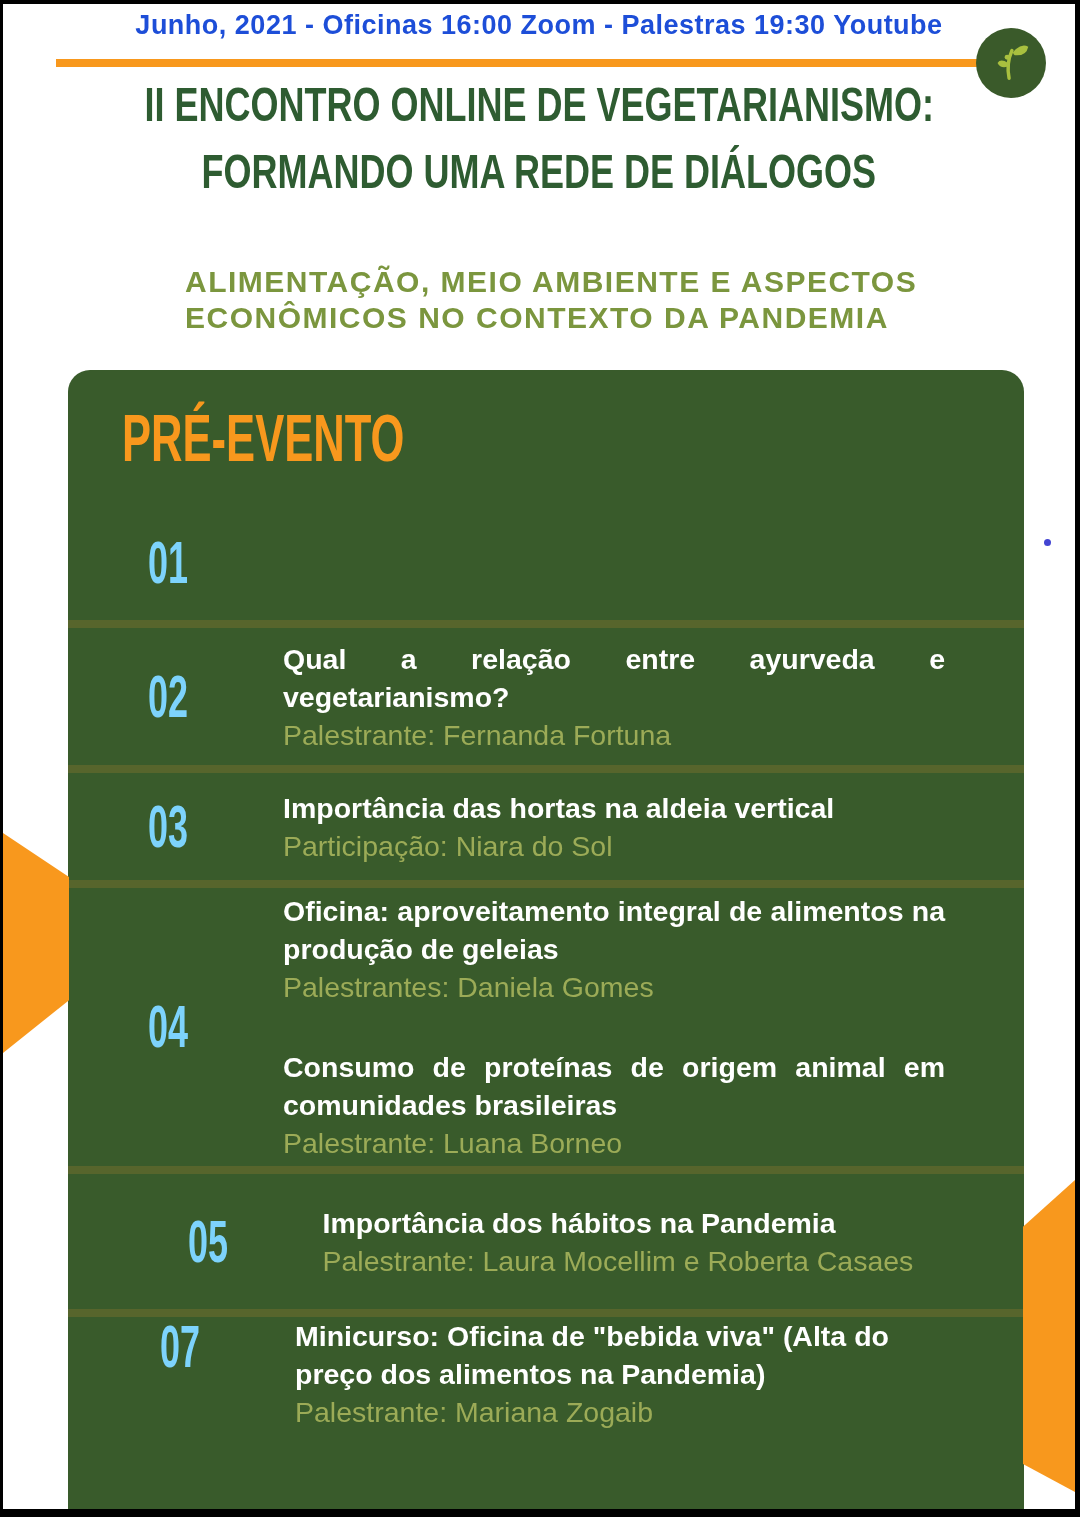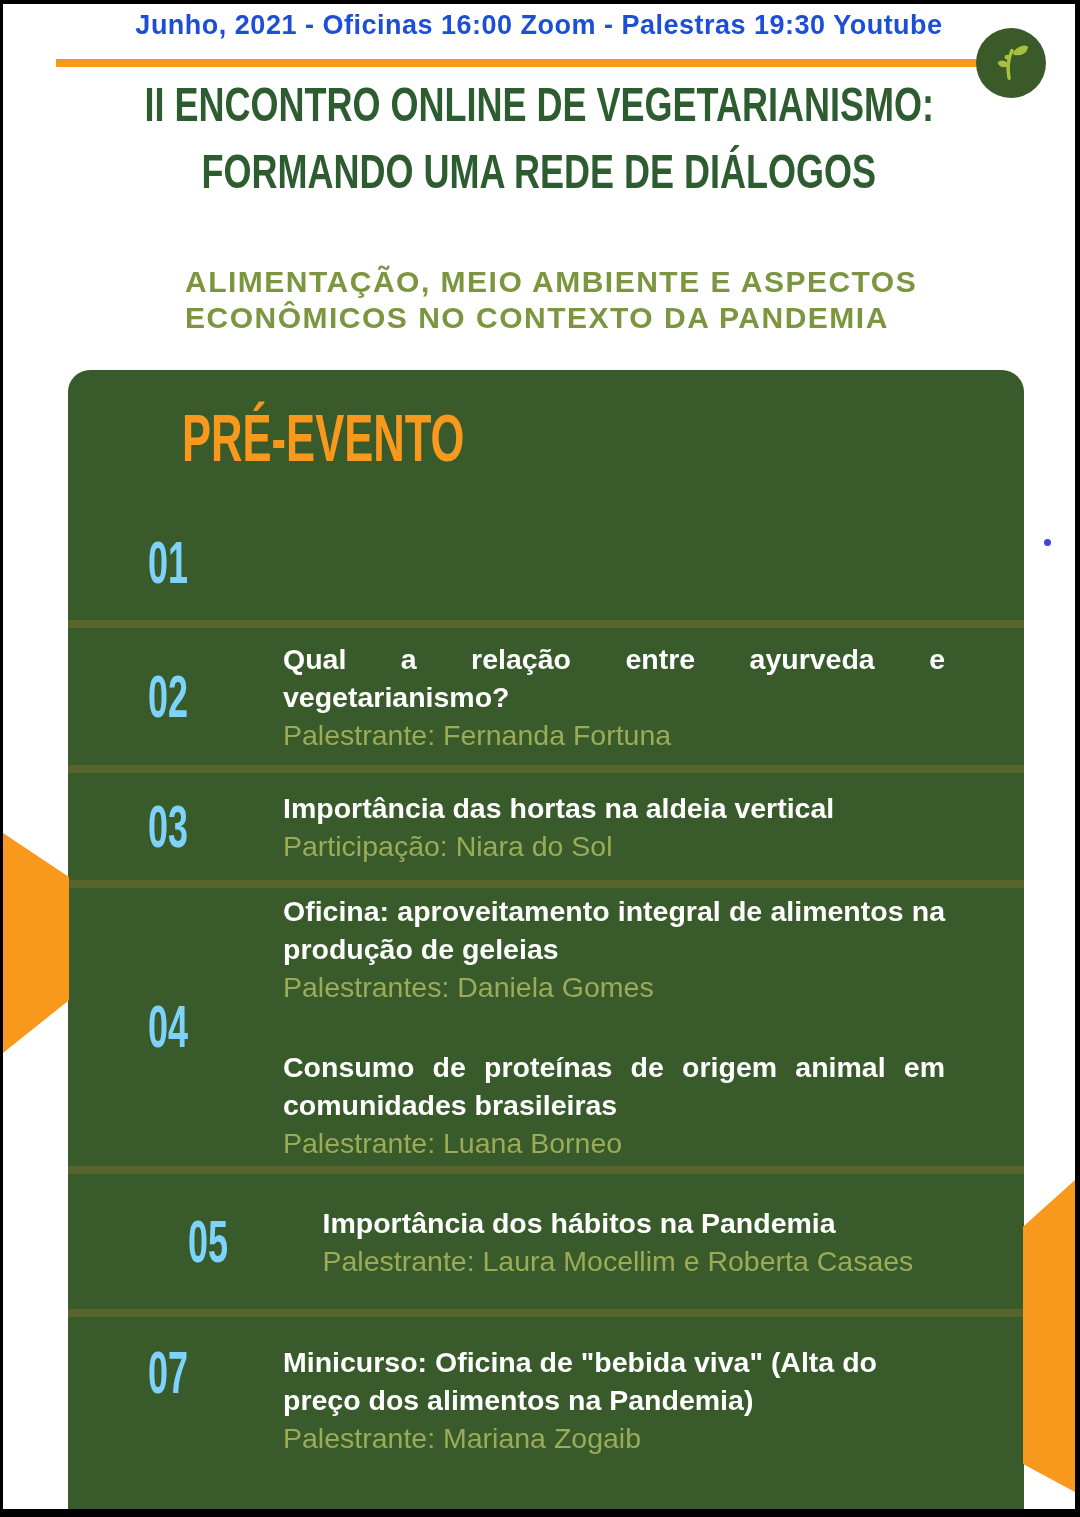--- a/index.html
+++ b/index.html
@@ -45,34 +45,34 @@
   .subtitle .lines{
     color:#7b963e;font-weight:700;font-size:30px;line-height:36px;letter-spacing:1.5px;
   }
   
   .panel{
     position:absolute;left:65px;top:366px;width:956px;height:1139px;
     background:#395b2b;border-radius:22px 22px 0 0;
     overflow:hidden;
   }
   .panel-head{
-    height:135px;display:flex;align-items:center;padding-left:114px;box-sizing:border-box;
+    height:135px;display:flex;align-items:center;padding-left:54px;box-sizing:border-box;
   }
   .panel-head .heading{
     color:#f8981d;font-weight:700;font-size:66px;line-height:1;
     display:inline-block;transform:scaleX(.66);transform-origin:left center;white-space:nowrap;
   }
   .divider{height:8px;background:#57652c;}
   .row{display:flex;align-items:center;box-sizing:border-box;}
   .row.r1{height:115px;}
   .row.r2{height:137px;}
   .row.r3{height:107px;}
   .row.r4{height:278px;}
   .row.r5{height:135px;justify-content:center;}
-  .row.r6{height:192px;align-items:flex-start;padding-top:26px;}
+  .row.r6{height:192px;align-items:flex-start;margin-left:12px;}
   .num-col{
     width:215px;box-sizing:border-box;padding-left:80px;flex:none;
     color:#7dd3fc;font-weight:700;font-size:60px;line-height:1;
   }
   .num-col .cond{display:inline-block;transform:scaleX(.6);transform-origin:left center;}
   .talks{width:662px;display:flex;flex-direction:column;gap:42px;}
   .talk-title{
     color:#ffffff;font-weight:700;font-size:28.5px;line-height:38px;
   }
   .talk-speakers{

